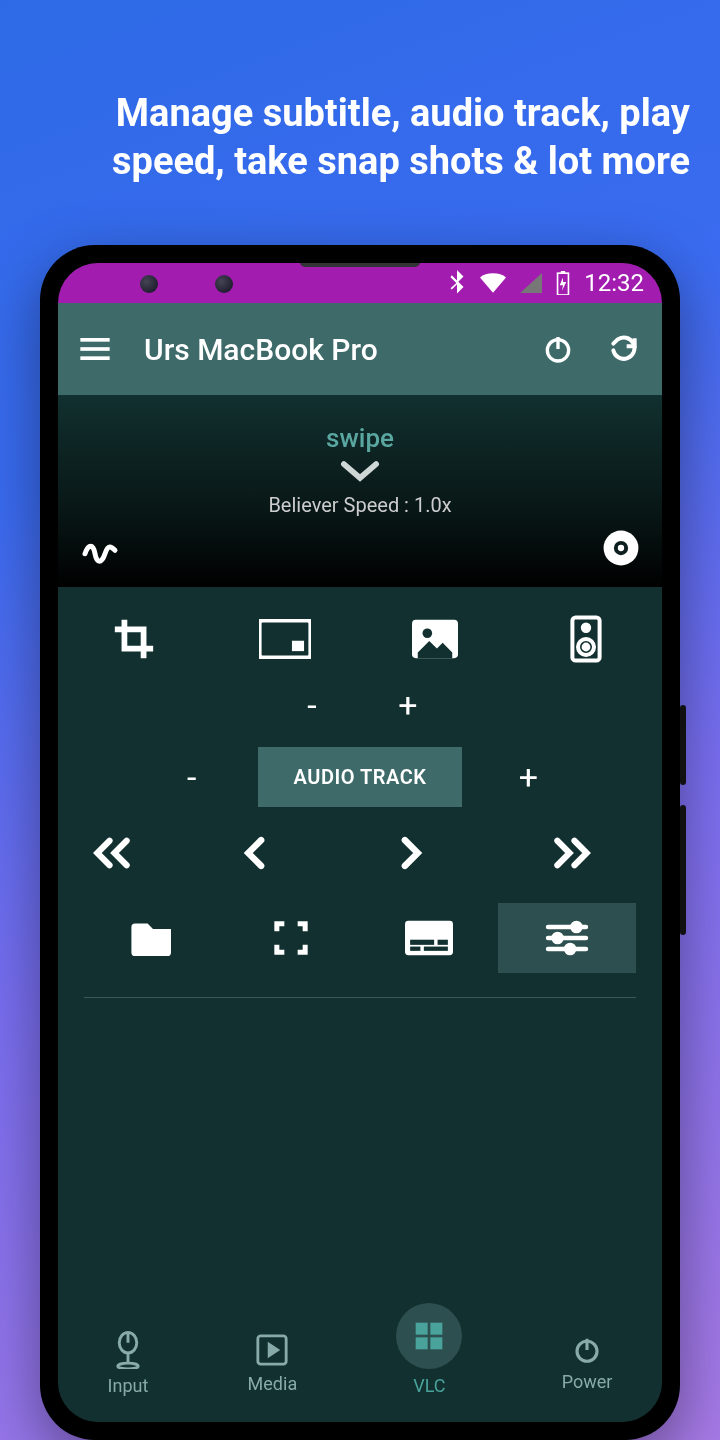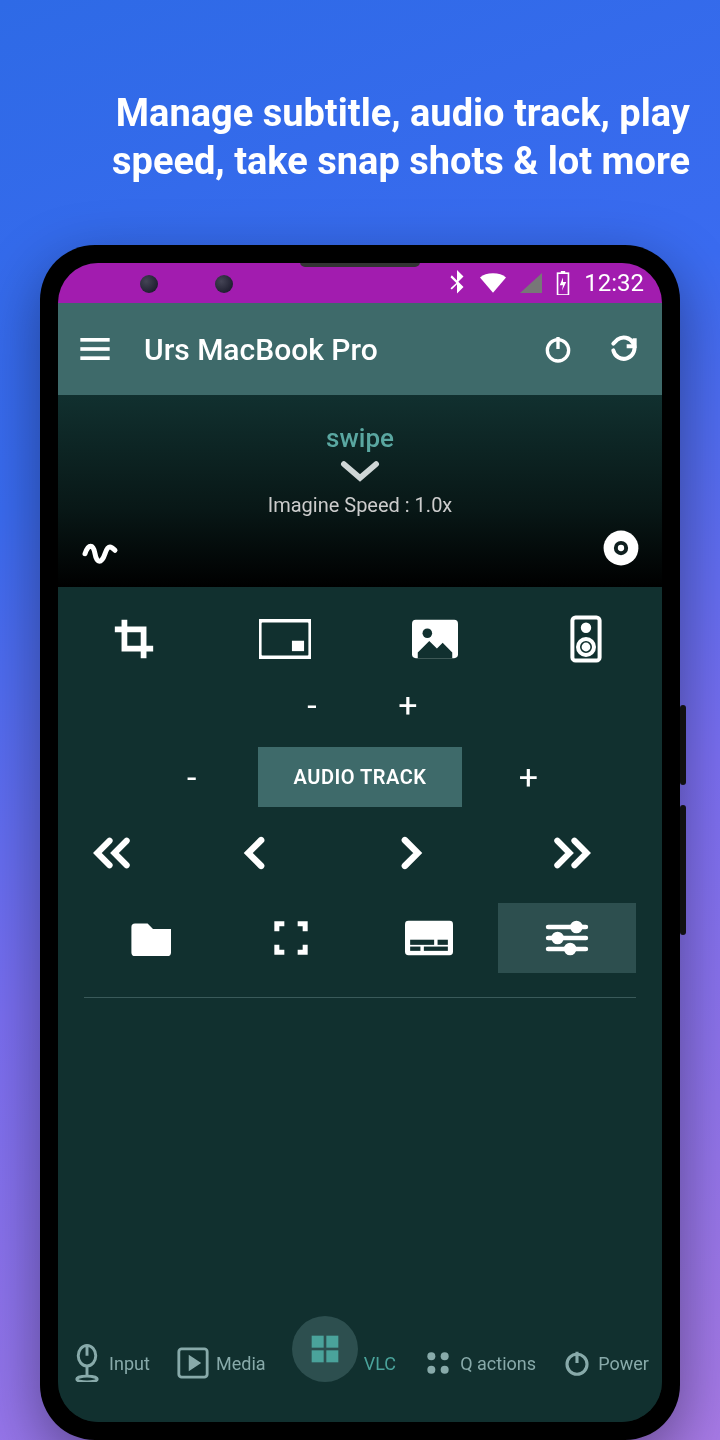--- a/index.html
+++ b/index.html
@@ -103,21 +103,21 @@
   .ba { flex:1; height:70px; display:flex; align-items:center; justify-content:center; cursor:pointer;}
   .ba.active { background:#2d4f4f; }
   .divider { height:1px; background:#3a5a5a; margin-top:2px;}
 
   .bottom-nav {
     height:110px; background:#11302f;
     display:flex; align-items:center; justify-content:space-around;
     padding-bottom:8px;
     position:relative;
   }
-  .nav-item { display:flex; align-items:center; gap:6px; color:#8aa; font-size:18px; cursor:pointer;text-align:center;}
+  .nav-item { display:flex; flex-direction:column; align-items:center; gap:6px; color:#8aa; font-size:18px; cursor:pointer;text-align:center;}
   .nav-item.active { color:#4aa39b; }
   .nav-center {
     width:66px; height:66px; border-radius:50%; background:#2d4f4f;
     display:flex; align-items:center; justify-content:center;
     margin-top:-28px;
   }
 
   svg { display:block; }
 </style>
 </head>
@@ -183,21 +183,21 @@
       </span>
     </div>
 
     <div class="swipe-area">
       <div class="swipe-label">swipe</div>
       <span>
         <svg width="46" height="28" viewBox="0 0 40 24" fill="none" stroke="#cfd6d6" stroke-width="5" stroke-linecap="round">
             <polyline points="6,6 20,18 34,6"></polyline>
           </svg>
       </span>
-      <div class="track-sub">Imagine Speed : 1.0x</div>
+      <div class="track-sub">Believer Speed : 1.0x</div>
       <span class="squig">
         <svg width="40" height="40" viewBox="0 0 24 24" fill="none" stroke="#fff" stroke-width="3" stroke-linecap="round">
             <path d="M3 16c2-6 5-6 6 0s4 6 6 0 4-4 6-2"></path>
           </svg>
       </span>
       <span class="disc">
         <svg width="38" height="38" viewBox="0 0 24 24">
             <circle cx="12" cy="12" r="11" fill="#fff"></circle>
             <circle cx="12" cy="12" r="4.5" fill="#0e1f1f"></circle>
             <circle cx="12" cy="12" r="2" fill="#fff"></circle>
@@ -330,29 +330,20 @@
           <svg width="32" height="32" viewBox="0 0 24 24" fill="#4aa39b">
               <rect x="2" y="2" width="9" height="9"></rect>
               <rect x="13" y="2" width="9" height="9"></rect>
               <rect x="2" y="13" width="9" height="9"></rect>
               <rect x="13" y="13" width="9" height="9"></rect>
             </svg>
         </div>
         <span>VLC</span>
       </div>
       <div class="nav-item">
-        <svg width="32" height="32" viewBox="0 0 24 24" fill="#8aa">
-            <circle cx="7" cy="7" r="3"></circle>
-            <circle cx="17" cy="7" r="3"></circle>
-            <circle cx="7" cy="17" r="3"></circle>
-            <circle cx="17" cy="17" r="3"></circle>
-          </svg>
-        <span>Q actions</span>
-      </div>
-      <div class="nav-item">
         <svg width="30" height="30" viewBox="0 0 24 24" fill="none" stroke="#8aa" stroke-width="2.5">
             <circle cx="12" cy="13" r="8"></circle>
             <line x1="12" y1="3" x2="12" y2="12"></line>
           </svg>
         <span>Power</span>
       </div>
     </div>
 
   </div>
 </div>

